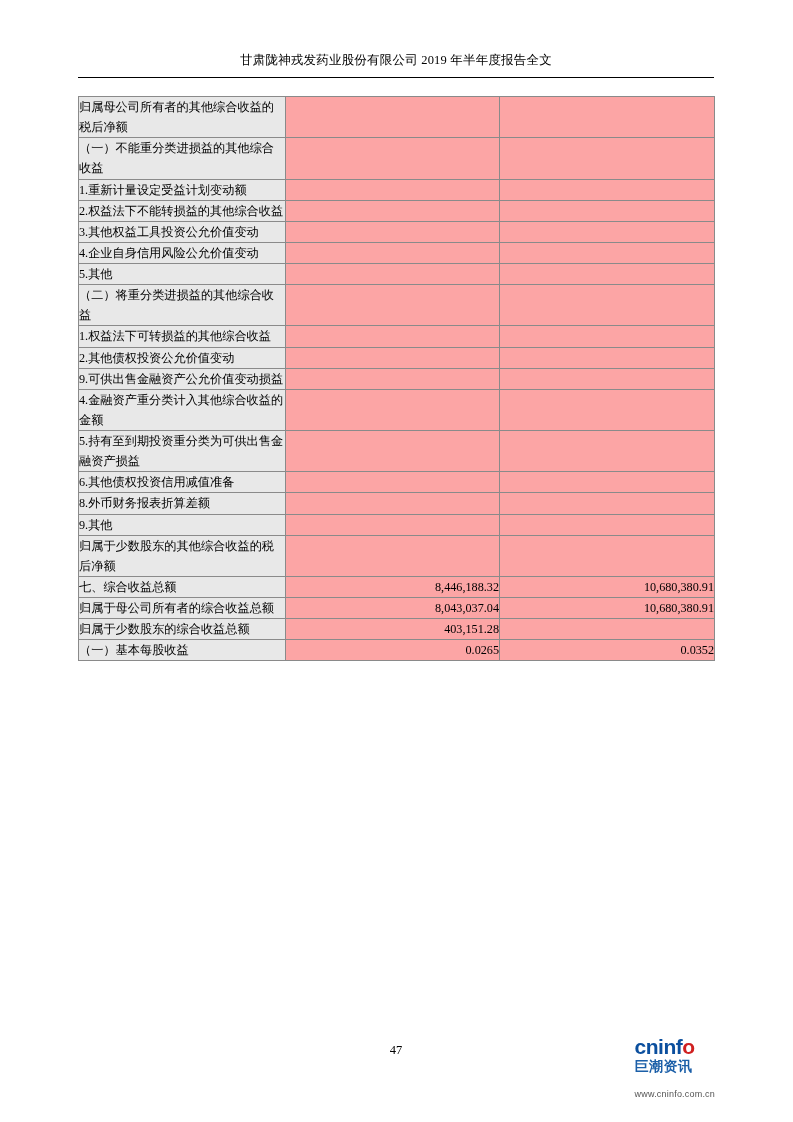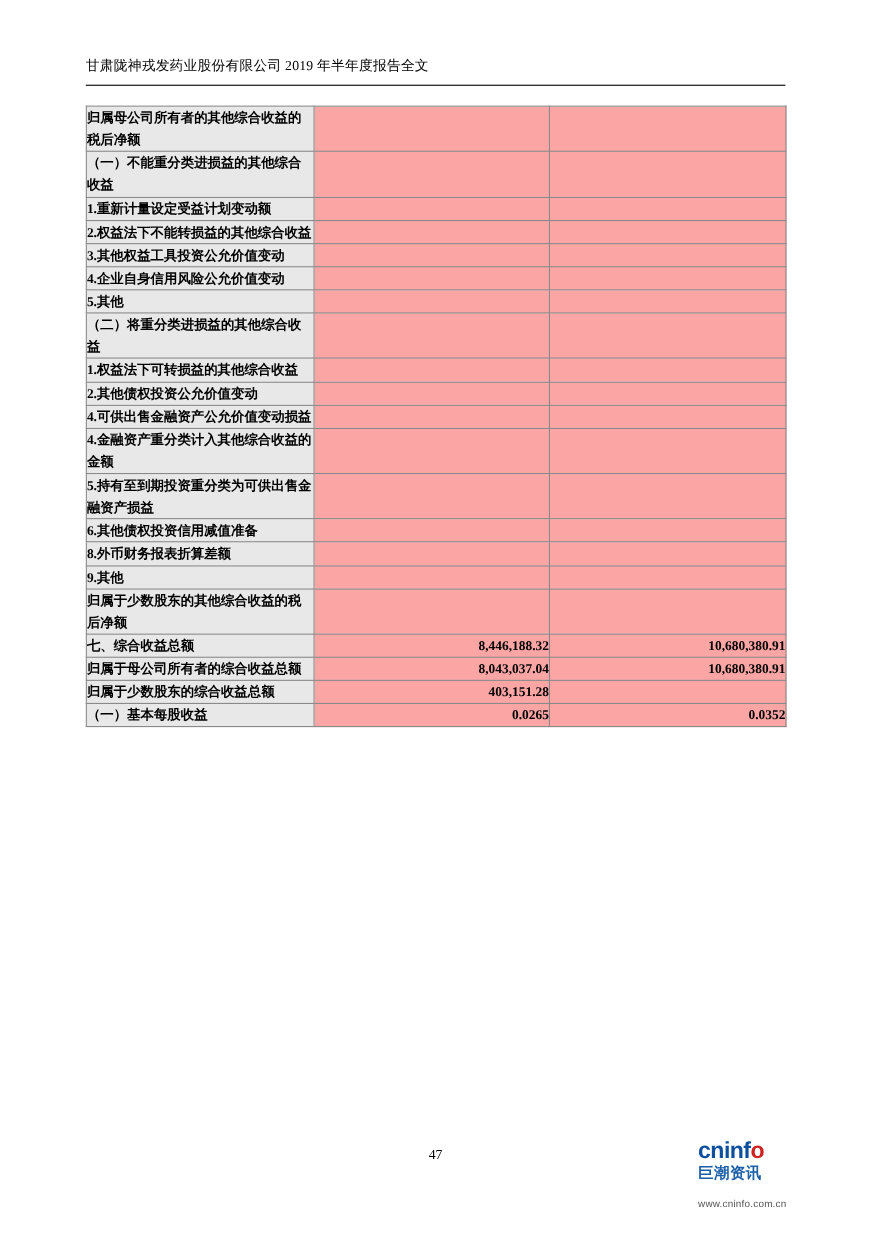--- a/index.html
+++ b/index.html
@@ -19,38 +19,37 @@
     position: relative;
     width: 793px;
     height: 1122px;
     box-sizing: border-box;
   }
   .header {
     position: absolute;
     top: 52px;
     left: 78px;
     width: 636px;
-    text-align: left;
+    text-align: center;
     font-size: 12.5px;
     letter-spacing: 0.2px;
   }
   .header-rule {
     position: absolute;
     top: 77px;
     left: 78px;
     width: 636px;
     height: 1px;
     background: #000000;
   }
   .table-wrap {
     position: absolute;
     top: 96px;
     left: 78px;
     width: 636px;
-    font-weight: bold;
   }
   table.fin {
     border-collapse: collapse;
     width: 636px;
     table-layout: fixed;
     font-size: 12.2px;
   }
   table.fin td {
     border: 1px solid #8a8a8a;
     padding: 0;
@@ -186,21 +185,21 @@
             <td class="label ind3">1.权益法下可转损益的其他综合收益</td>
             <td class="val"></td>
             <td class="val"></td>
           </tr>
           <tr>
             <td class="label ind3">2.其他债权投资公允价值变动</td>
             <td class="val"></td>
             <td class="val"></td>
           </tr>
           <tr>
-            <td class="label ind3">4.可供出售金融资产公允价值变动损益</td>
+            <td class="label ind3">9.可供出售金融资产公允价值变动损益</td>
             <td class="val"></td>
             <td class="val"></td>
           </tr>
           <tr>
             <td class="label ind3">4.金融资产重分类计入其他综合收益的金额</td>
             <td class="val"></td>
             <td class="val"></td>
           </tr>
           <tr>
             <td class="label ind3">5.持有至到期投资重分类为可供出售金融资产损益</td>

